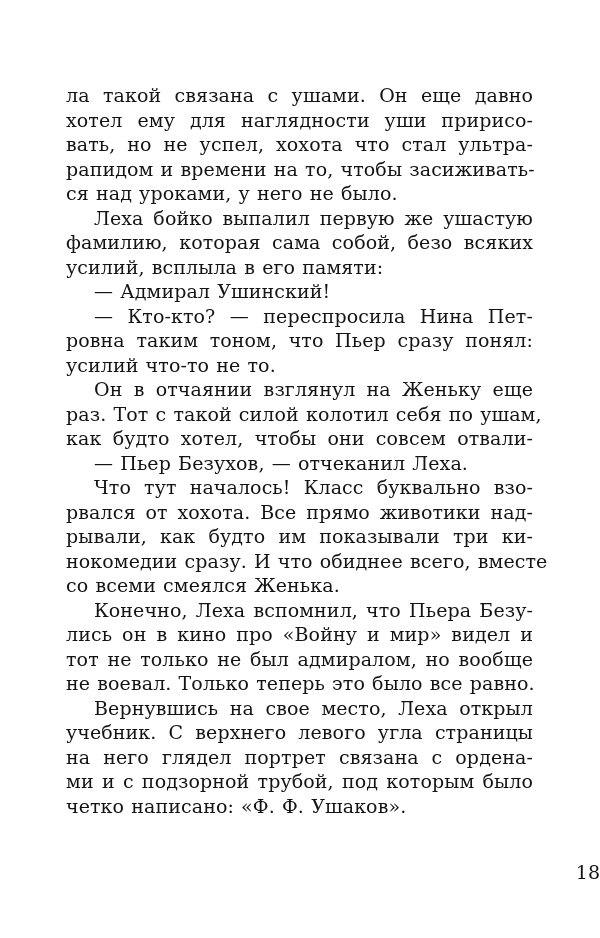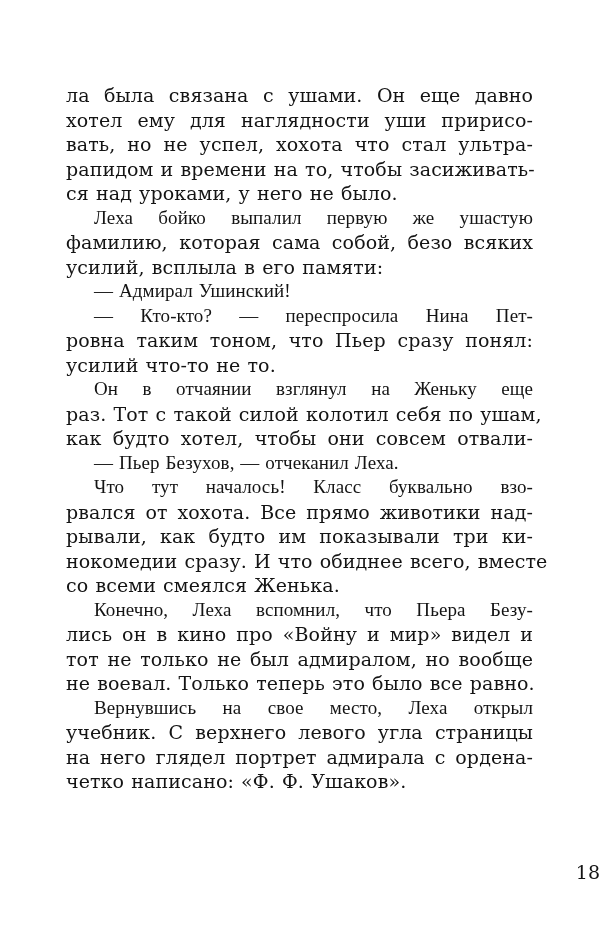--- a/index.html
+++ b/index.html
@@ -26,42 +26,41 @@
       line-height: 24.5px;
       font-size: 19px;
       white-space: nowrap;
       text-align: justify;
       text-align-last: justify;
       letter-spacing: 0.1px;
       word-spacing: 1px;
     }
     .line.indent {
       padding-left: 28px;
-      font-family: Liberation Serif, serif;
     }
     .line.last {
       text-align-last: left;
     }
     .page-number {
       position: absolute;
       left: 0;
       width: 600px;
       top: 860px;
       text-align: right;
       font-size: 19px;
       line-height: 24px;
     }
   </style>
 </head>
 <body>
 
 <div class="page">
 
   <div>
-    <div class="line">ла была связана с ушами. Он еще давно</div>
+    <div class="line">ла такой связана с ушами. Он еще давно</div>
     <div class="line">хотел ему для наглядности уши пририсо-</div>
     <div class="line">вать, но не успел, хохота что стал ультра-</div>
     <div class="line">рапидом и времени на то, чтобы засиживать-</div>
     <div class="line last">ся над уроками, у него не было.</div>
   </div>
 
   <div>
     <div class="line indent">Леха бойко выпалил первую же ушастую</div>
     <div class="line">фамилию, которая сама собой, безо всяких</div>
     <div class="line last">усилий, всплыла в его памяти:</div>
@@ -98,18 +97,19 @@
   <div>
     <div class="line indent">Конечно, Леха вспомнил, что Пьера Безу-</div>
     <div class="line">лись он в кино про «Войну и мир» видел и</div>
     <div class="line">тот не только не был адмиралом, но вообще</div>
     <div class="line">не воевал. Только теперь это было все равно.</div>
   </div>
 
   <div>
     <div class="line indent">Вернувшись на свое место, Леха открыл</div>
     <div class="line">учебник. С верхнего левого угла страницы</div>
-    <div class="line">на него глядел портрет адмирала с ордена-</div>
+    <div class="line">на него глядел портрет связана с ордена-</div>
+    <div class="line">ми и с подзорной трубой, под которым было</div>
     <div class="line last">четко написано: «Ф. Ф. Ушаков».</div>
   </div>
 </div>
 
 <div class="page-number">18</div>
 
 </body></html>

